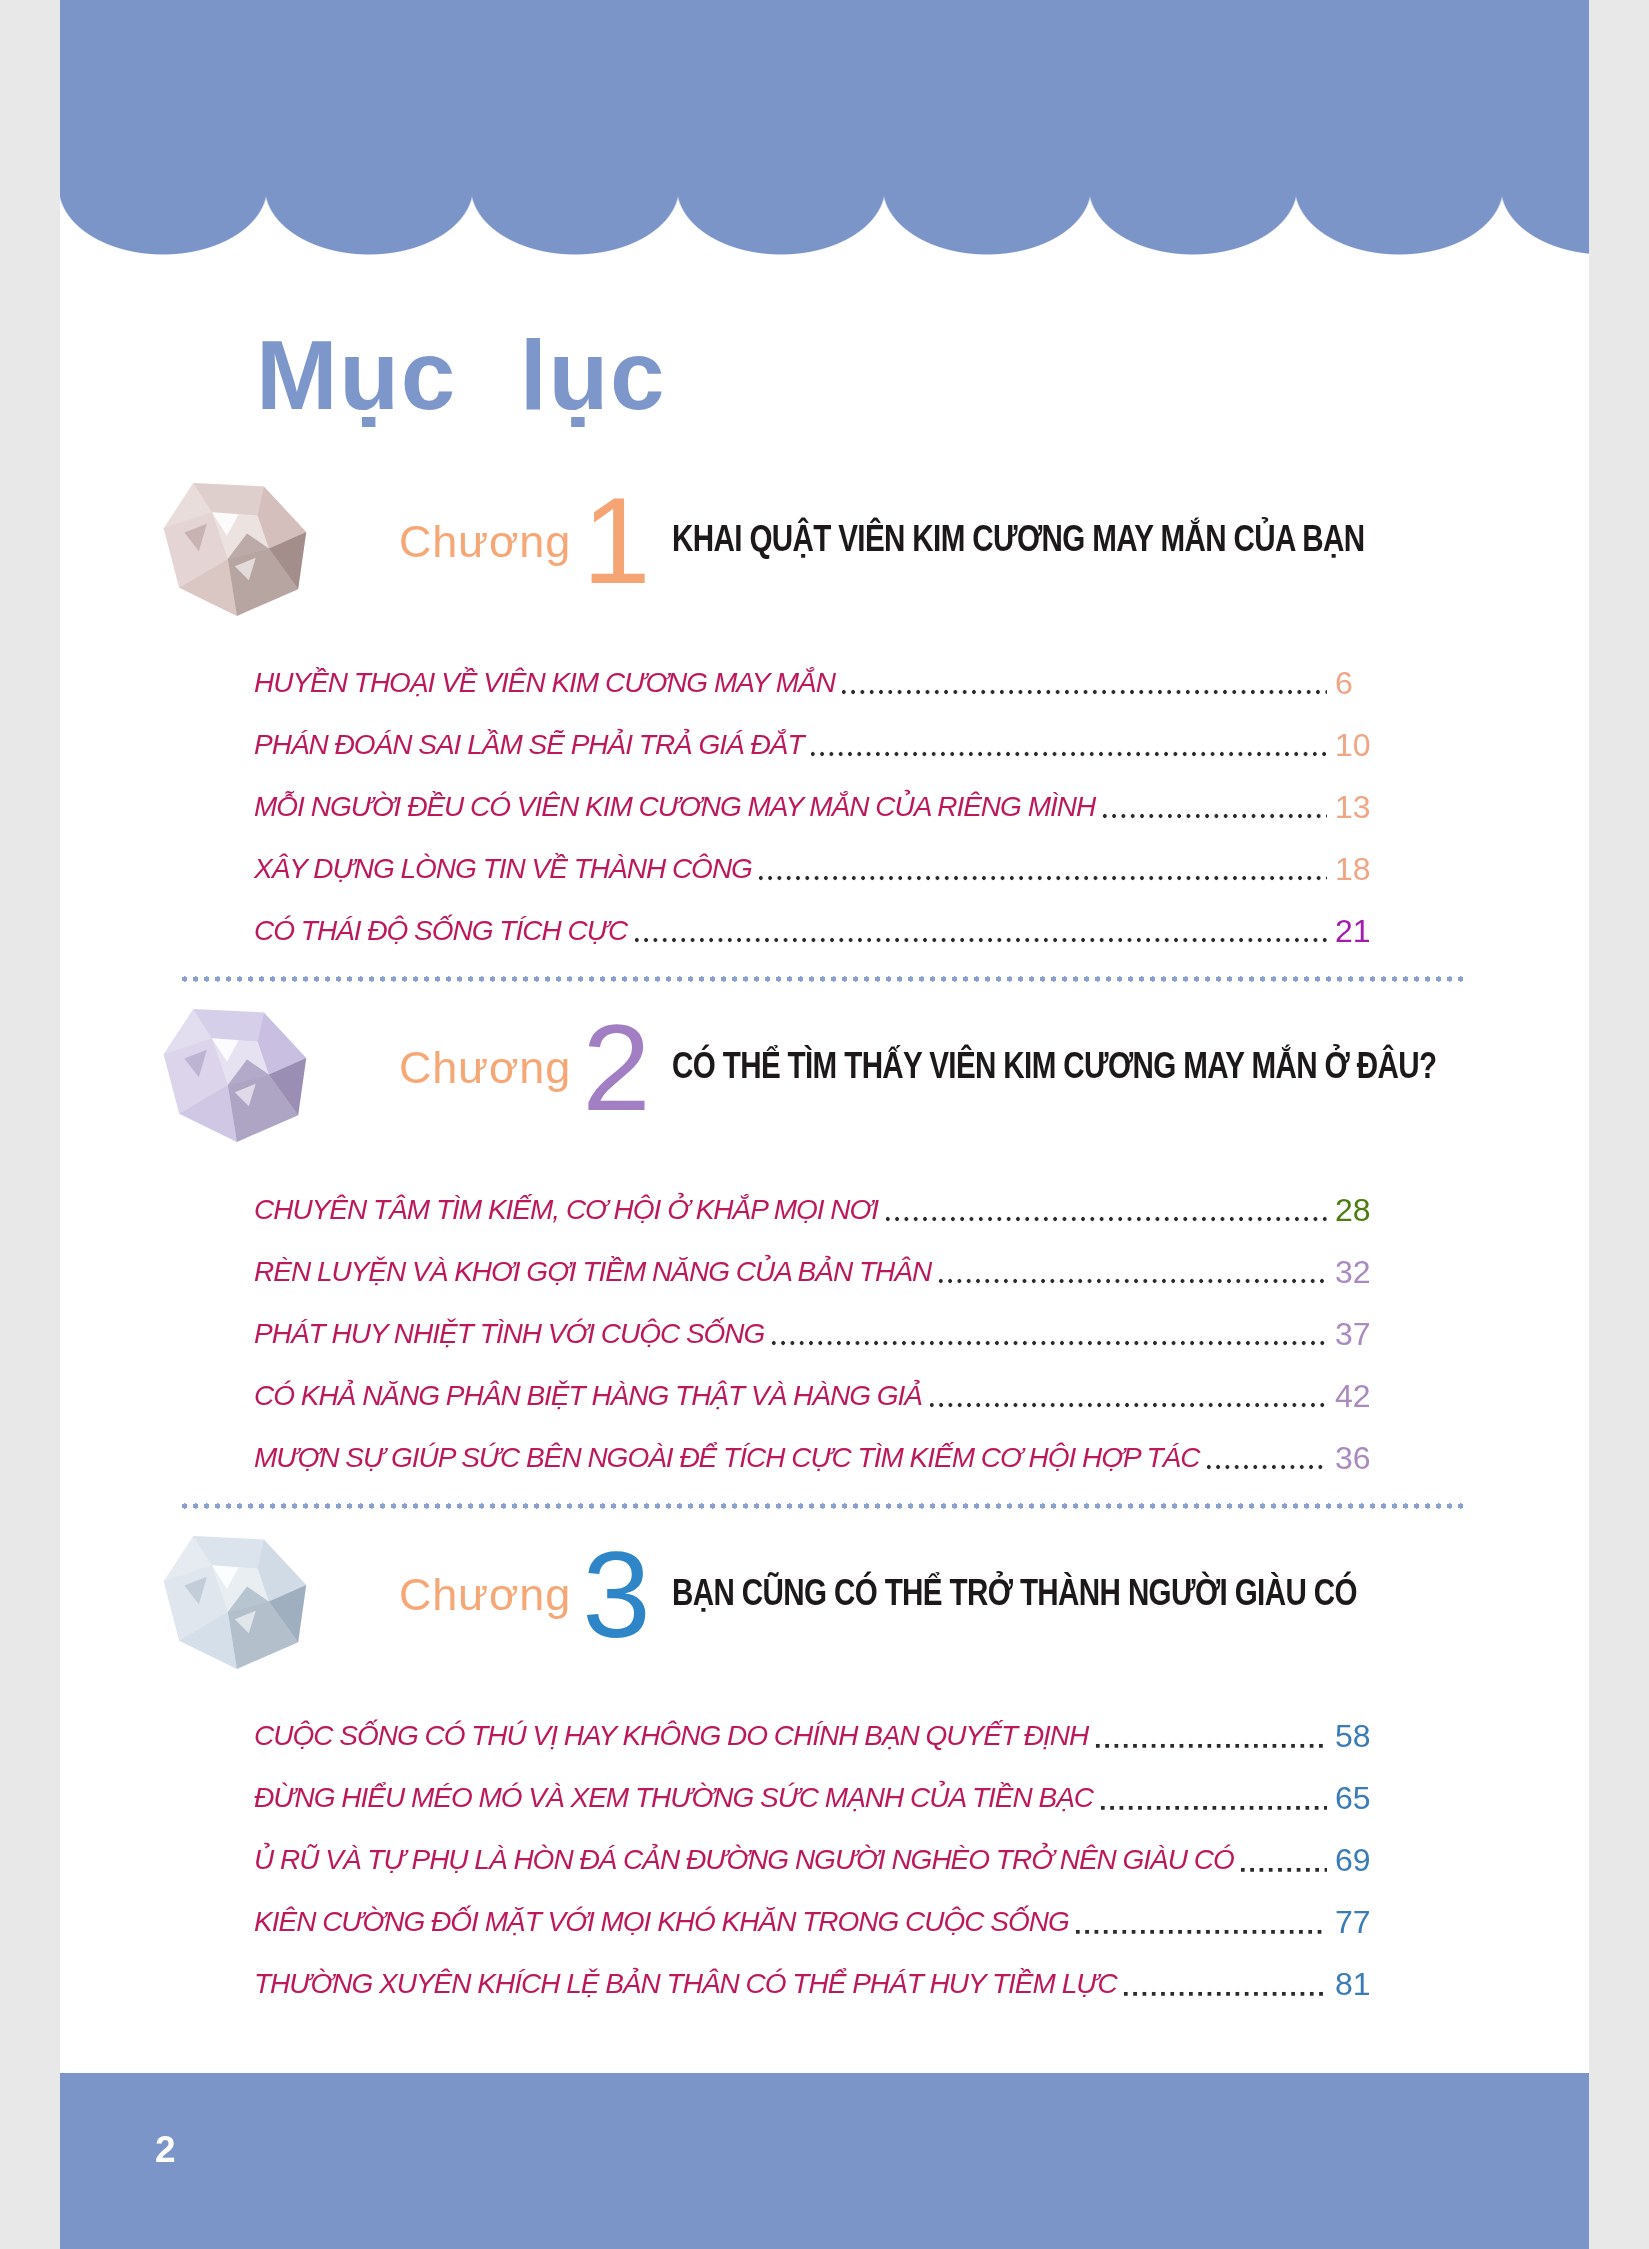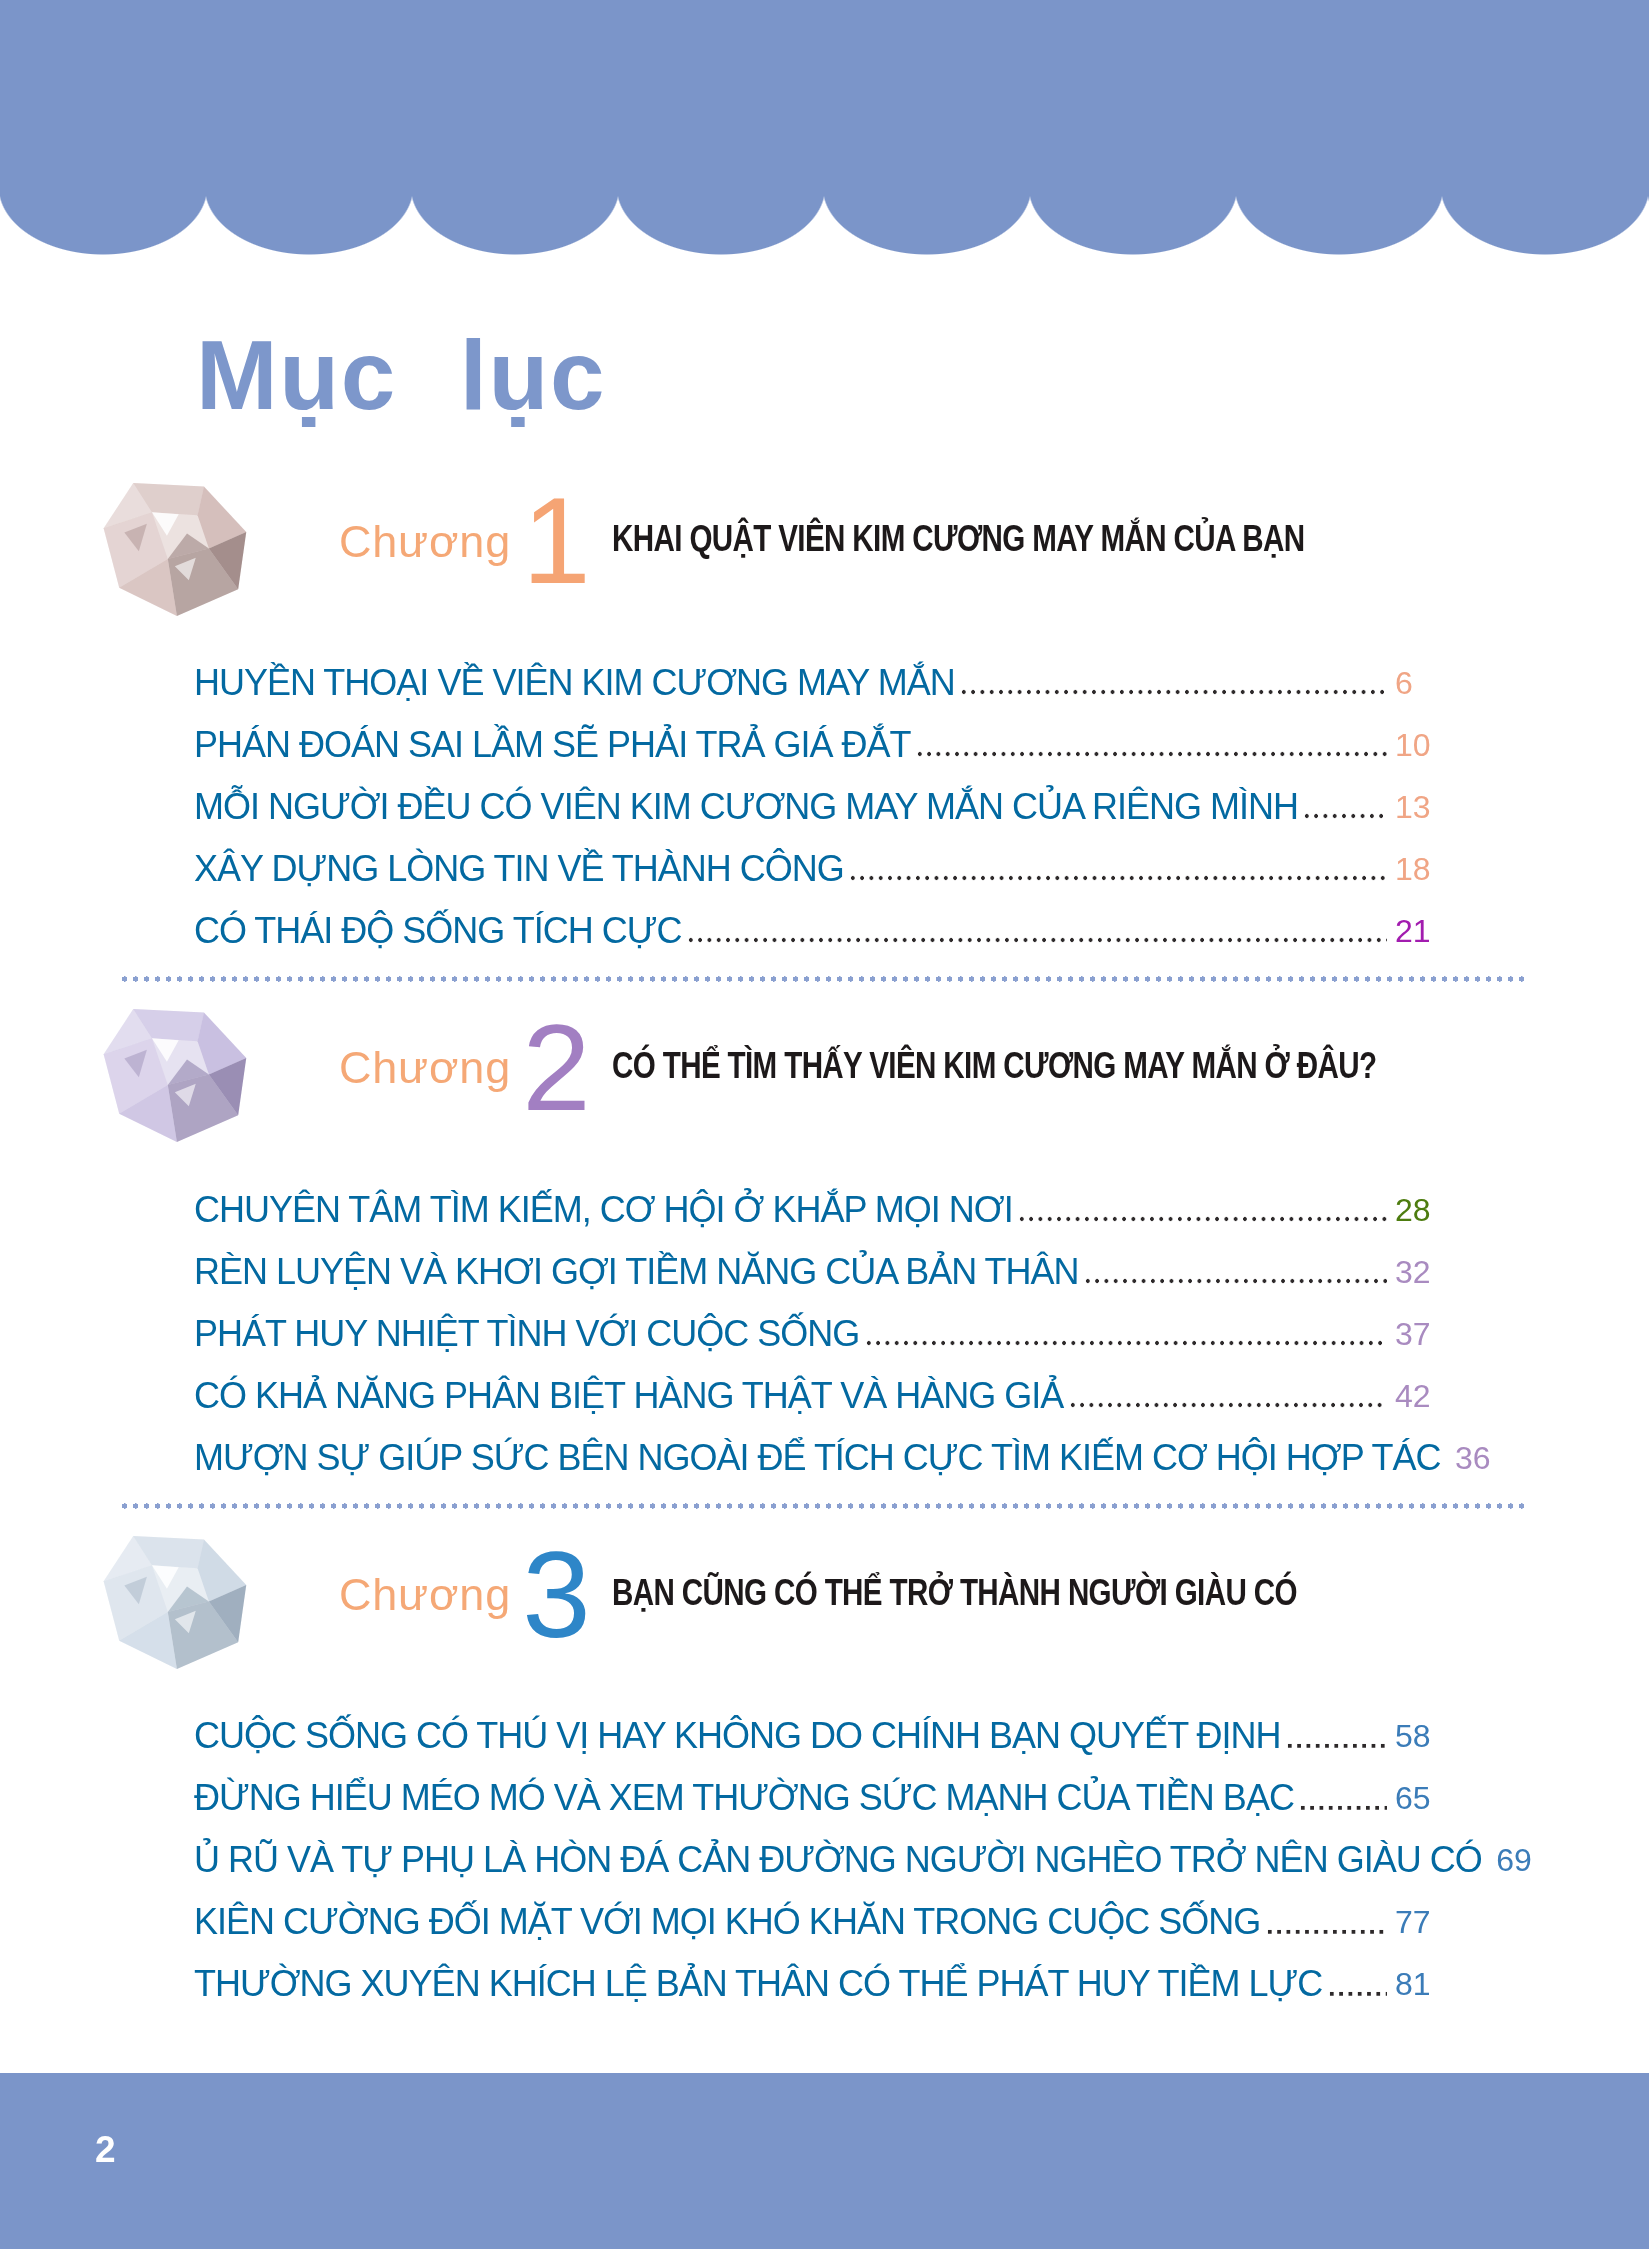--- a/index.html
+++ b/index.html
@@ -1,18 +1,18 @@
 <!DOCTYPE html>
 <html lang="vi" style="font-size:13px"><head>
 <meta charset="utf-8">
 <style>
   html, body { margin: 0; padding: 0; background: #e8e8e8; }
   .page {
     position: relative;
-    width: 1649px;
+    width: 1529px;
     height: 2250px;
     margin: 0 auto;
     background: #ffffff;
     overflow: hidden;
     font-family: "Liberation Sans", sans-serif;
   }
 
   
   .header-band { height: 187px; background: #7b95c9; }
   .header-lace {
@@ -82,24 +82,25 @@
     padding-bottom: 4.8px;
   }
 
   .entries { margin: 21px 196px 0 194px; }
   .entry {
     display: flex;
     align-items: center;
     height: 62px;
   }
   .entry-label {
-    font-size: 36px;
+    font-size: 28px;
     letter-spacing: -1px;
-    color: #0369a1;
+    color: #be185d;
     white-space: nowrap;
+    font-style: italic;
   }
   .dots {
     flex: 1;
     height: 5.7px;
     margin: 18px 8px 0 6.5px;
     background-image: radial-gradient(circle 2.1px at 2.8px 2.8px, #2d292a 97%, rgba(0,0,0,0) 100%);
     background-size: 9.3px 5.7px;
     background-repeat: repeat-x;
   }
   .entry-page {

